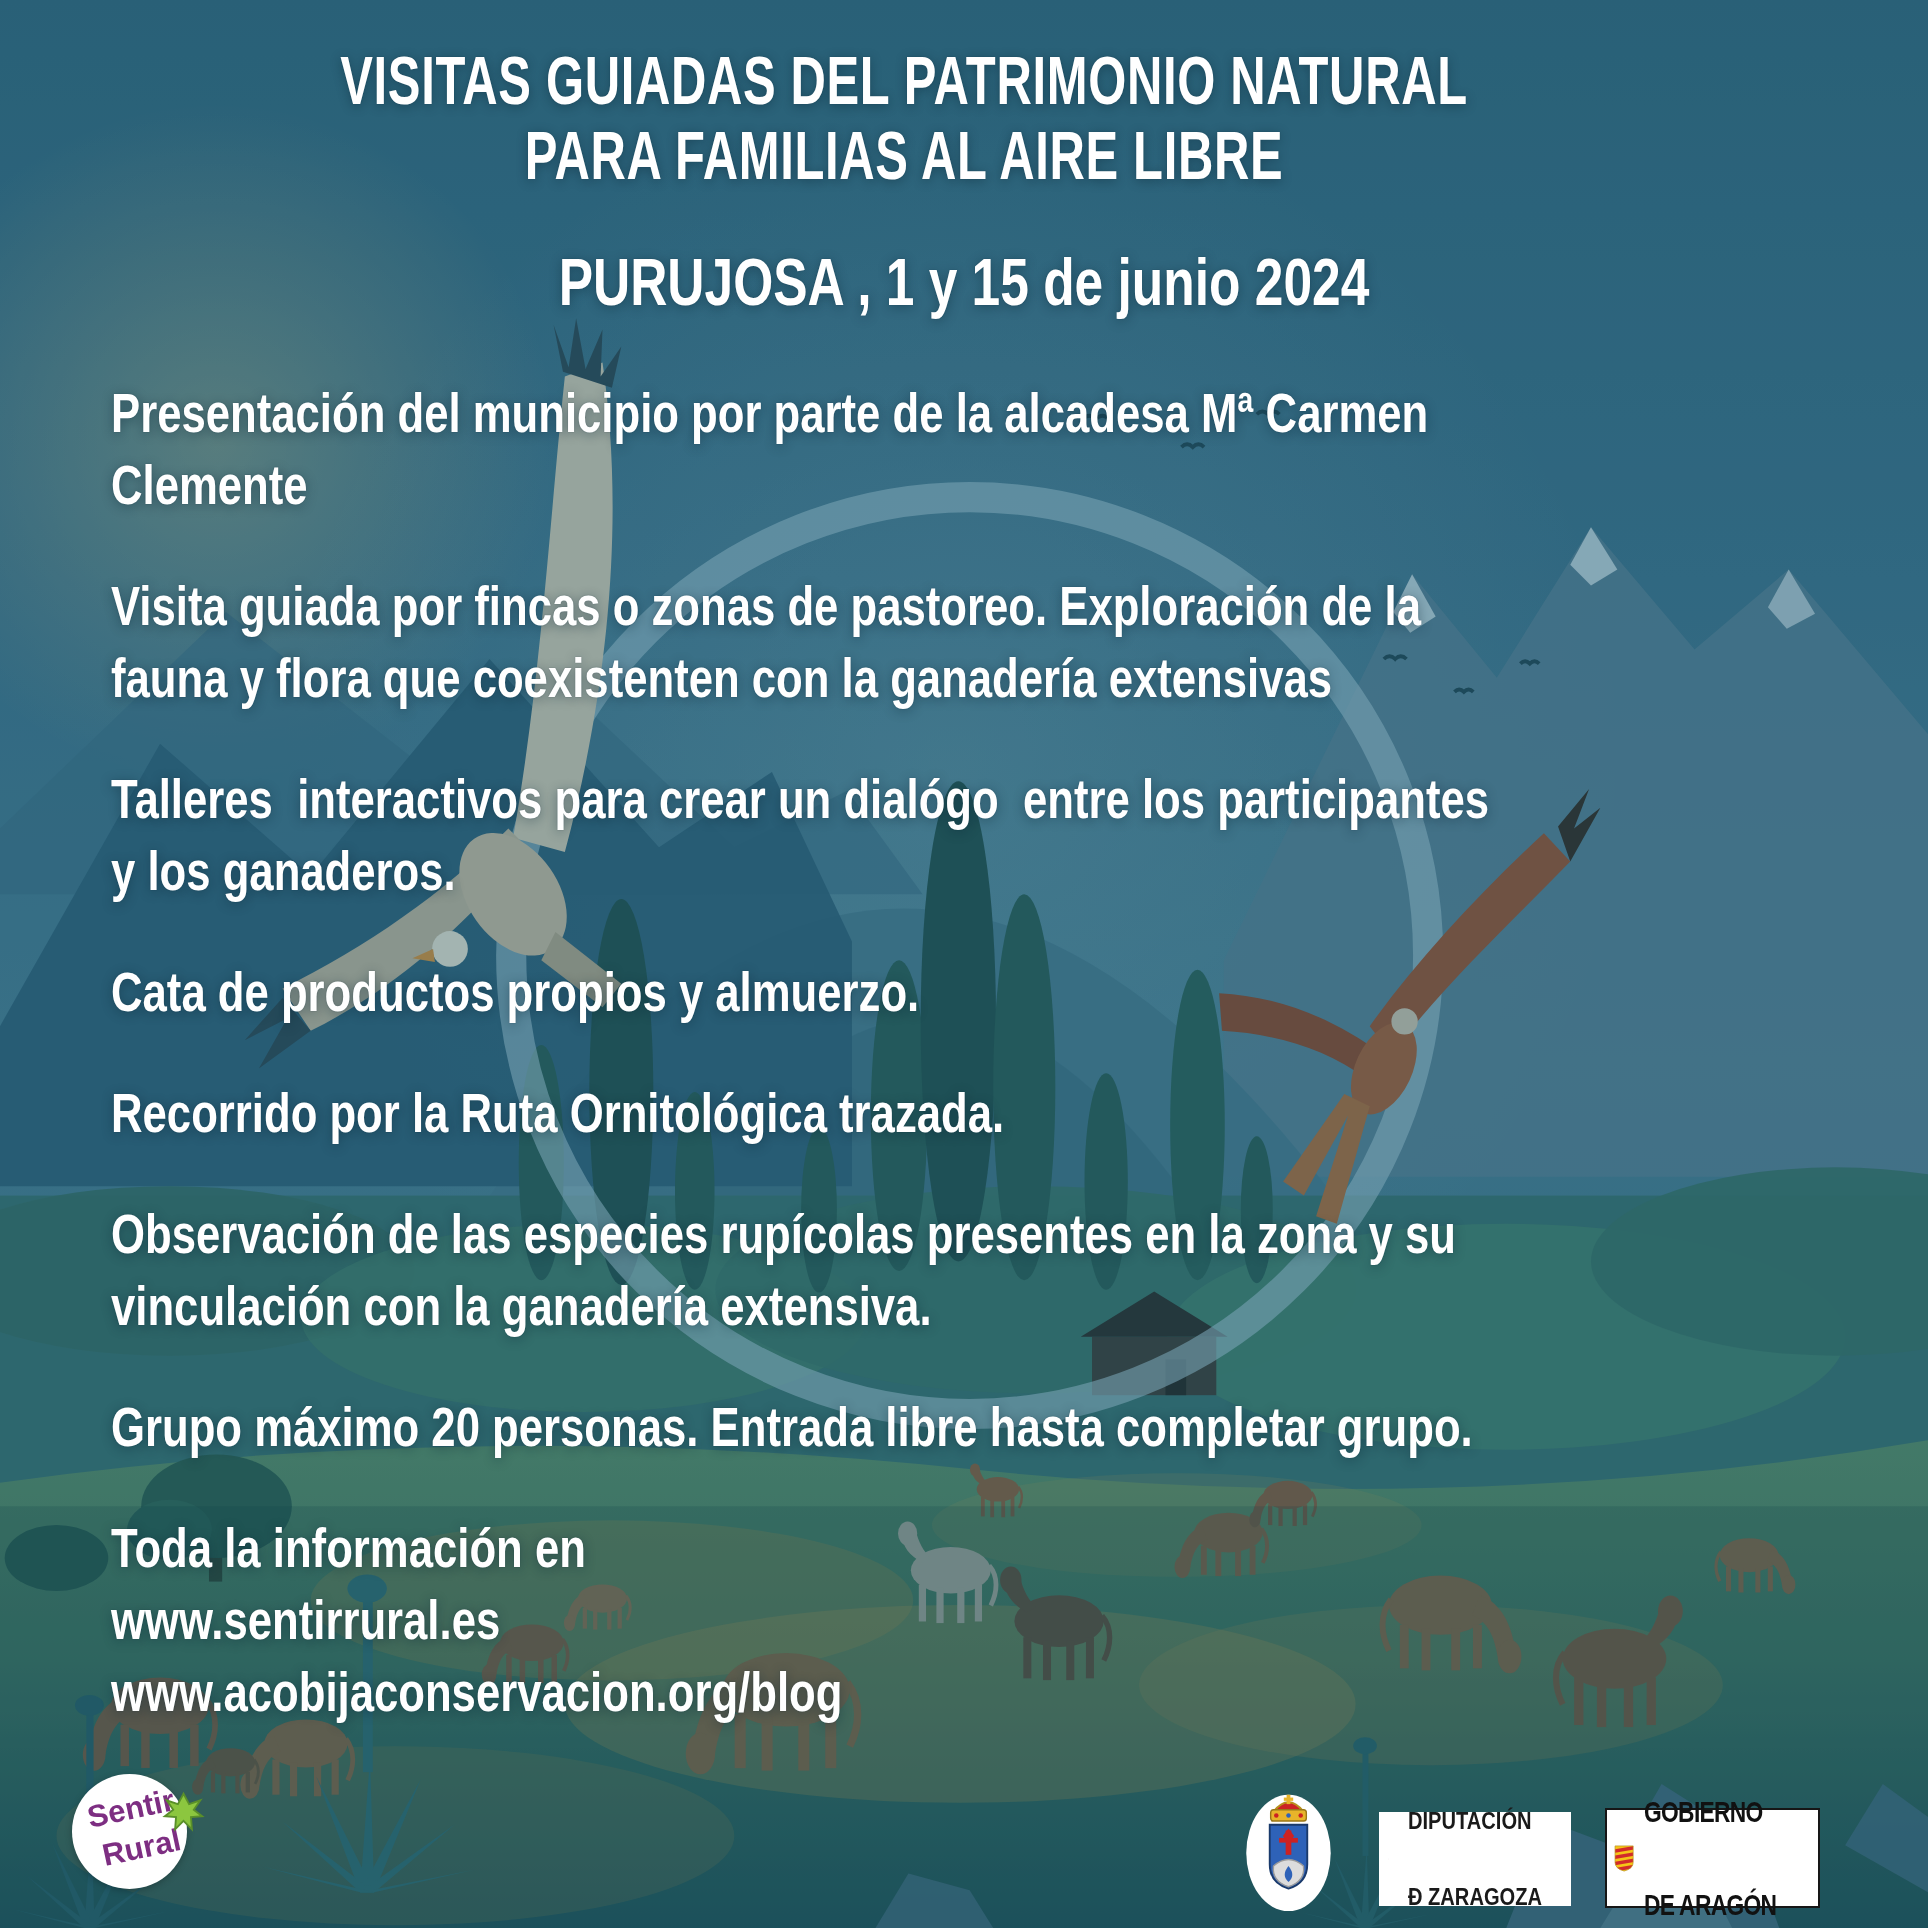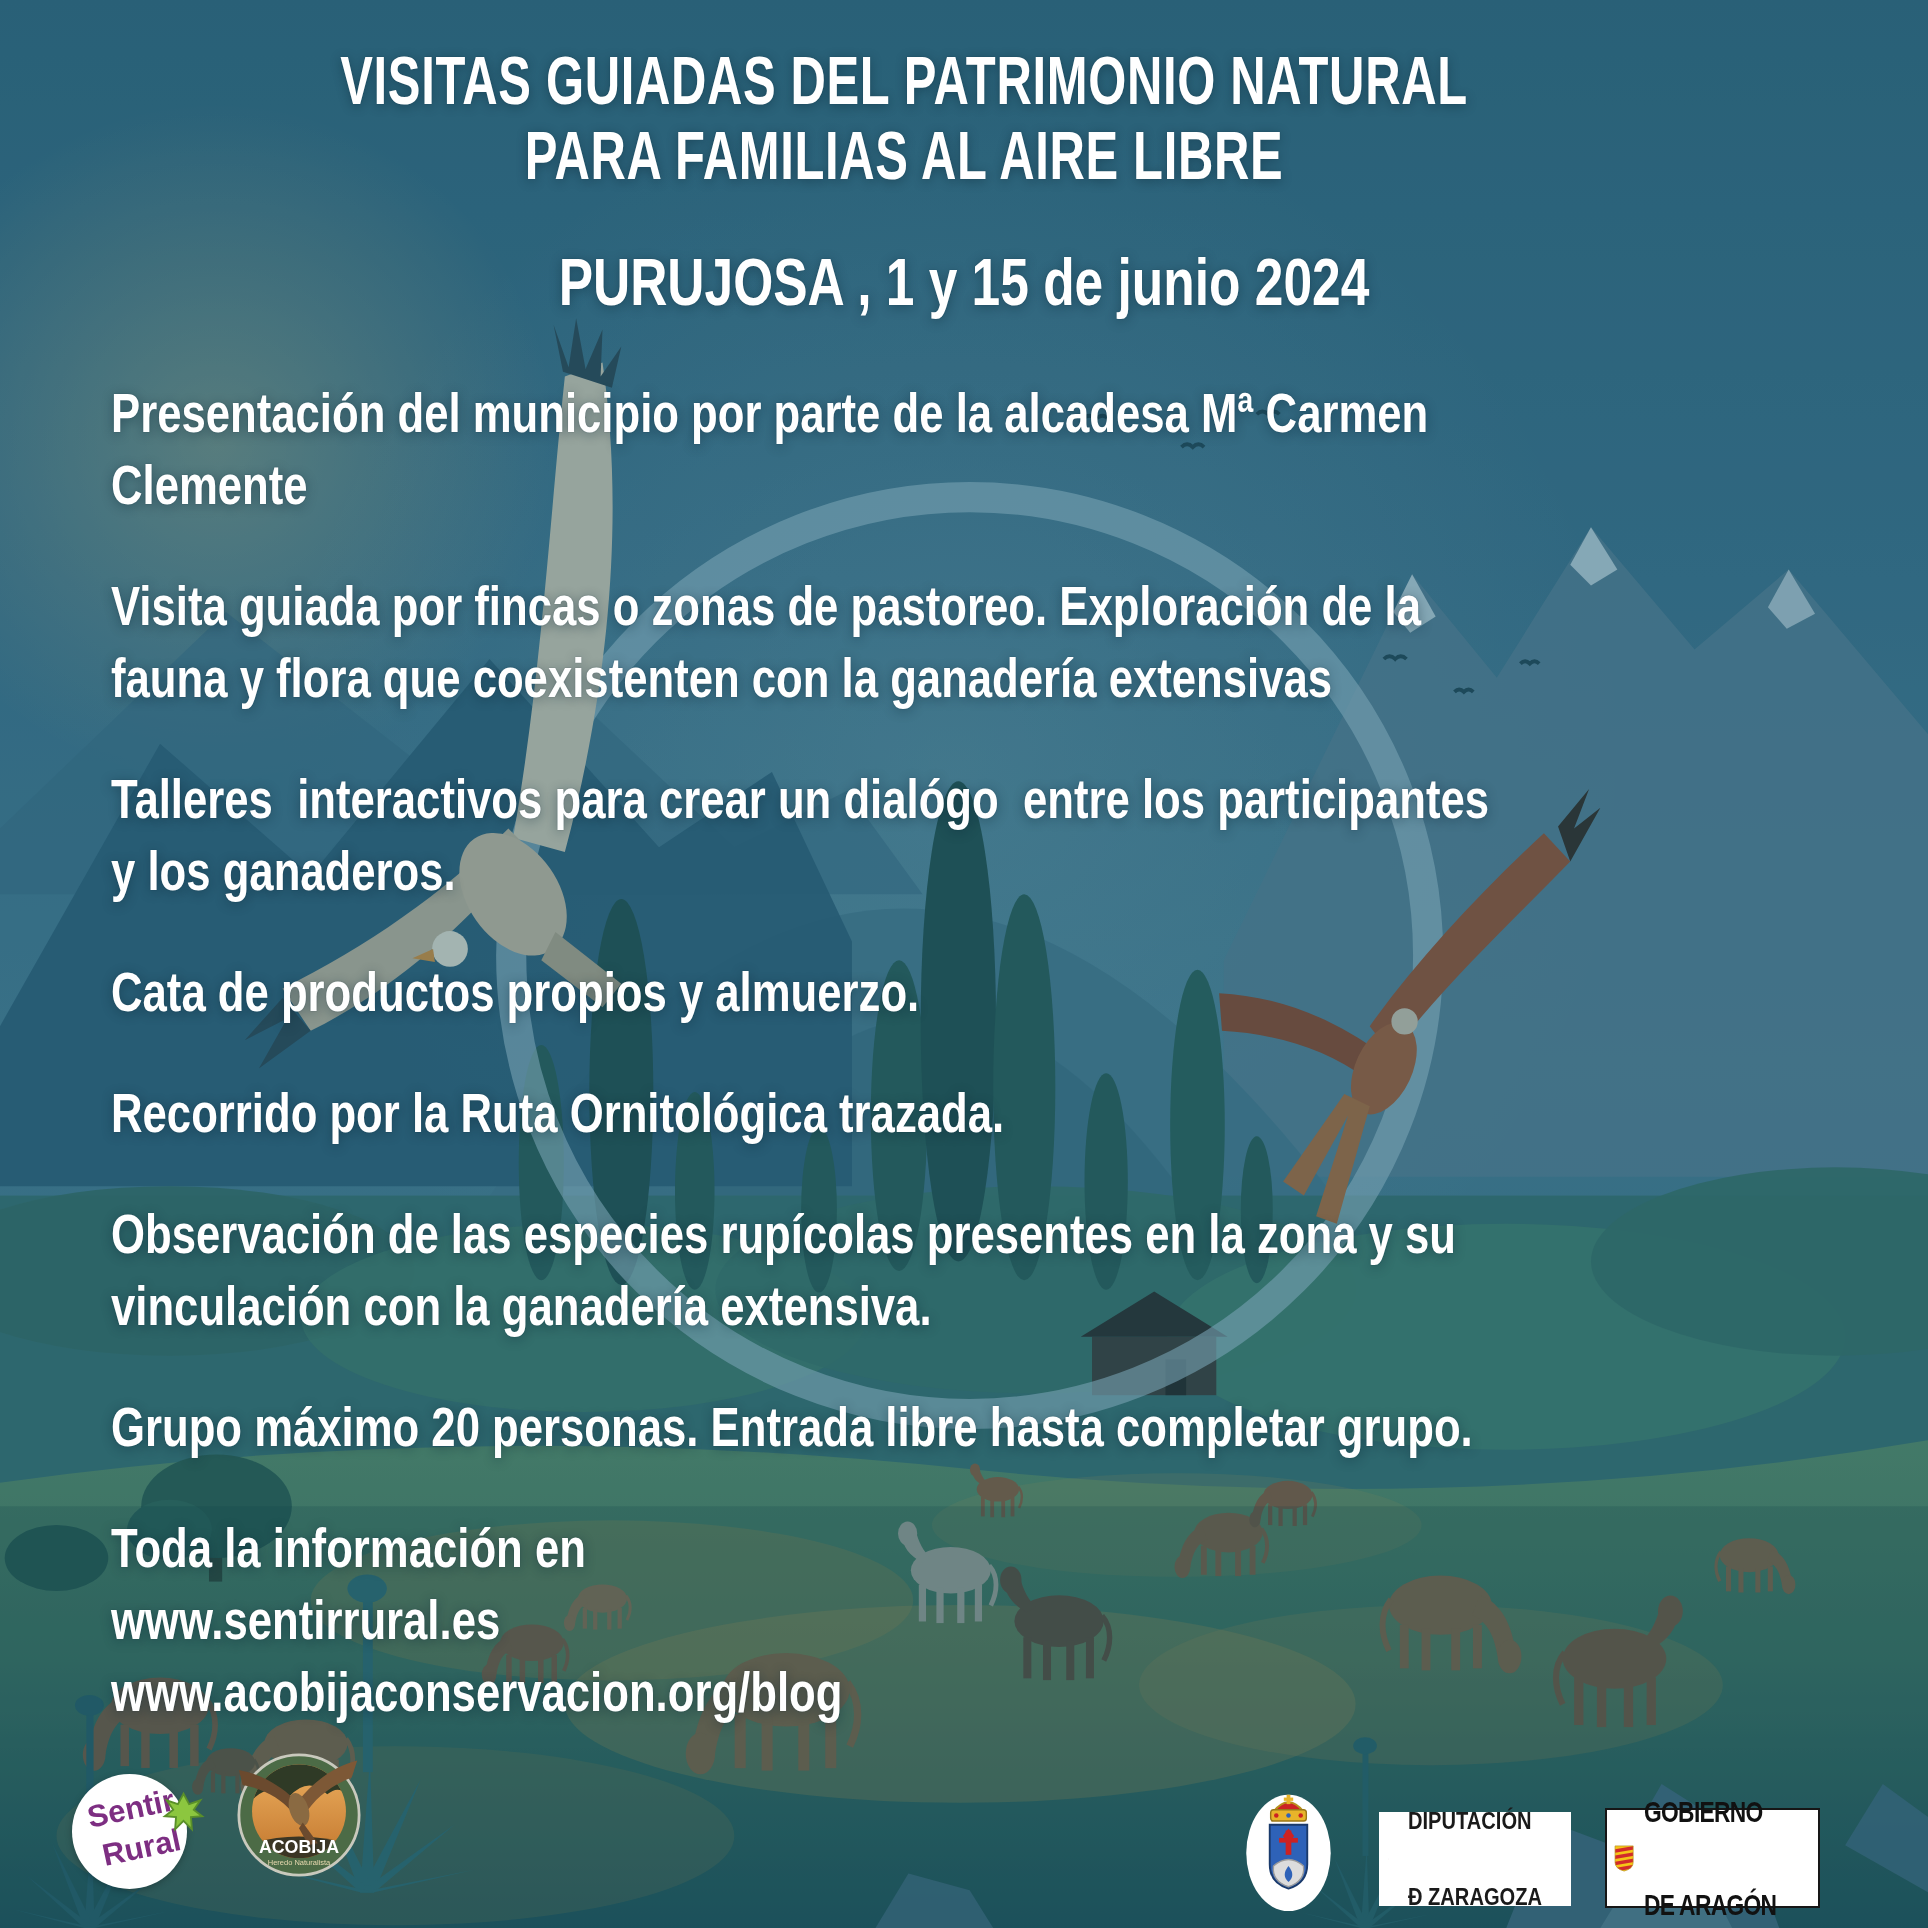--- a/index.html
+++ b/index.html
@@ -284,41 +284,20 @@
   </div>
 
   <div class="logo sentir">
     <span class="word w1">Sentir</span>
     <span class="word w2">Rural</span>
     <svg width="43" height="43" viewBox="-23 -23 46 46">
       <polygon points="0,-20 6,-9 18,-13 11,-3 20,4 8,5 9,18 0,9 -9,18 -8,5 -20,4 -11,-3 -18,-13 -6,-9" fill="#8cc63f" stroke="#5a8f2a" stroke-width="2"></polygon>
     </svg>
   </div>
 
-  <div class="logo acobija">
-    <svg width="124" height="124" viewBox="0 0 132 132" style="overflow:visible">
-      <circle cx="66" cy="66" r="64" fill="#4c6b46" stroke="#c9c9bd" stroke-width="3"></circle>
-      <clipPath id="acoClip">
-          <circle cx="66" cy="62" r="50"></circle>
-        </clipPath>
-      <g clip-path="url(#acoClip)">
-        <rect x="16" y="12" width="100" height="100" fill="url(#orangeSky)"></rect>
-        <path d="M16,50 Q36,30 56,46 Q76,24 96,44 Q108,34 116,44 L116,12 L16,12 Z" fill="#2f3a26"></path>
-        <path d="M16,96 Q66,82 116,96 L116,112 L16,112 Z" fill="#3a3524"></path>
-      </g>
-      <g>
-        <path d="M64,52 C46,34 24,22 2,18 L6,34 C28,38 46,48 58,62 Z" fill="#6b4a2e"></path>
-        <path d="M66,50 C82,30 104,14 128,8 L122,26 C102,34 86,46 76,60 Z" fill="#7d5836"></path>
-        <ellipse cx="66" cy="60" rx="10" ry="18" transform="rotate(-18 66 60)" fill="#8a6a42"></ellipse>
-        <path d="M70,74 L86,96 L76,98 L66,80 Z" fill="#6b4a2e"></path>
-      </g>
-      <text x="66" y="106" text-anchor="middle" font-size="19" font-weight="bold" fill="#ffffff" font-family="Liberation Sans, sans-serif">ACOBIJA</text>
-      <text x="66" y="119" text-anchor="middle" font-size="8" fill="#e8d9b0" font-family="Liberation Sans, sans-serif">Heredo Naturalista</text>
-    </svg>
-  </div>
 
   <div class="logo escudo">
     <svg width="87" height="122" viewBox="0 0 92 130">
       <ellipse cx="46" cy="66" rx="45" ry="62" fill="#ffffff"></ellipse>
       <g>
         <path d="M30,22 Q46,2 62,22 Z" fill="#cc2222" stroke="#b8901e" stroke-width="2"></path>
         <rect x="27" y="20" width="38" height="12" rx="3" fill="#e8b42a" stroke="#9a7718" stroke-width="1.5"></rect>
         <circle cx="33" cy="26" r="2.4" fill="#cc2222"></circle>
         <circle cx="46" cy="26" r="2.4" fill="#2e62b8"></circle>
         <circle cx="59" cy="26" r="2.4" fill="#cc2222"></circle>

